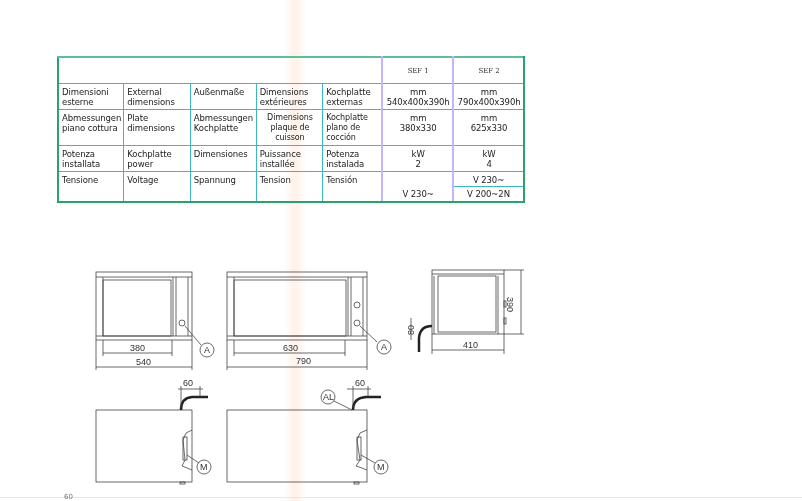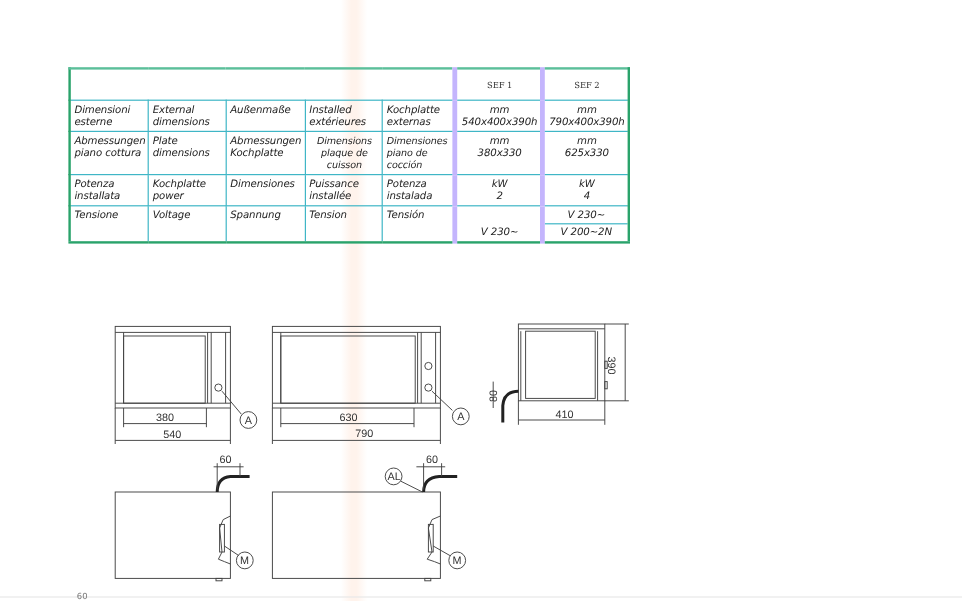--- a/index.html
+++ b/index.html
@@ -2,24 +2,24 @@
 <html><head>
 <meta charset="utf-8">
 <style>
   html, body { margin:0; padding:0; }
   body { width:802px; height:501px; background:#ffffff; position:relative; overflow:hidden;
          font-family:"DejaVu Sans", sans-serif; }
   .band { position:absolute; left:284px; top:0; width:22px; height:501px;
           background:linear-gradient(90deg, rgba(255,240,230,0) 0%, #fff3ec 40%, #fff3ec 60%, rgba(255,240,230,0) 100%); }
   .spec-table { position:absolute; left:57px; top:56px; width:468px; border-collapse:collapse;
                 border-top:2px solid #5bbf9a; border-left:2px solid #2aa36b; border-right:2px solid #2aa36b; border-bottom:2px solid #2aa36b; }
-  .spec-table td { border:1px solid #3fb6c6; font-style:italic; font-size:8.5px; line-height:10px;
+  .spec-table td { border:1px solid #3fb6c6; font-size:8.5px; line-height:10px;
                    color:#222; vertical-align:top; padding:3px 2px 2px 3px; letter-spacing:-0.1px; }
   .spec-table tr.head td { height:20px; font-style:normal; font-family:"DejaVu Serif", serif; font-size:7px; text-align:center; vertical-align:middle; color:#333; }
-  .spec-table td.val { text-align:center; border-left:4px solid #c4b5fd; }
+  .spec-table td.val { text-align:center; border-left:2px solid #c4b5fd; }
   .spec-table tr.bottom td { border-bottom:2px solid #2aa36b; }
   .spec-table td.col-model { width:64px; }
   .spec-table td.split { padding:0; }
   .split-top { border-bottom:1px solid #3fb6c6; padding:3px 0 1px; }
   .split-bot { padding:2px 0 2px; }
   .drawing { position:absolute; left:0; top:0; }
   .dim { font-family:"Liberation Sans Narrow","Liberation Sans", sans-serif; font-size:9px; fill:#333; }
   .page-num { position:absolute; left:64px; top:493px; font-size:7px; color:#777; }
   .rule { position:absolute; left:0; top:497px; width:802px; height:1px; background:#e8e8e8; }
 </style>
@@ -32,37 +32,37 @@
   <tbody>
       <tr class="head">
     <td colspan="5"></td>
     <td class="val col-model">SEF 1</td>
     <td class="val col-model">SEF 2</td>
   </tr>
   <tr>
     <td style="width:58px">Dimensioni esterne</td>
     <td style="width:62px">External dimensions</td>
     <td style="width:60px">Außenmaße</td>
-    <td style="width:62px">Installed extérieures</td>
+    <td style="width:62px">Dimensions extérieures</td>
     <td style="width:54px">Kochplatte externas</td>
     <td class="val">
           <div>mm</div>
           <div>540x400x390h</div>
         </td>
     <td class="val">
           <div>mm</div>
           <div>790x400x390h</div>
         </td>
   </tr>
   <tr>
     <td>Abmessungen piano cottura</td>
     <td>Plate dimensions</td>
     <td>Abmessungen Kochplatte</td>
     <td style="font-size:8px;text-align:center;">Dimensions plaque de cuisson</td>
-    <td style="font-size:8px;">Dimensiones piano de cocción</td>
+    <td style="font-size:8px;">Kochplatte plano de cocción</td>
     <td class="val">
           <div>mm</div>
           <div>380x330</div>
         </td>
     <td class="val">
           <div>mm</div>
           <div>625x330</div>
         </td>
   </tr>
   <tr>

